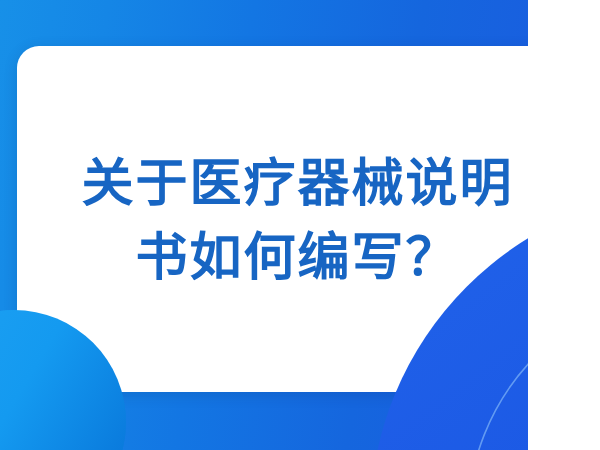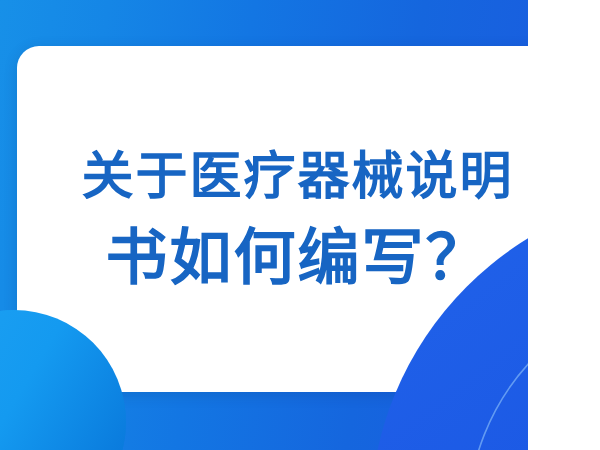--- a/index.html
+++ b/index.html
@@ -132,16 +132,16 @@
         <rect x="0" y="310" width="600" height="140"></rect>
       </clipPath>
     </defs>
     <g clip-path="url(#belowCard)">
       <circle cx="14" cy="422" r="112" fill="url(#gradBL2)"></circle>
     </g>
   </svg>
 
   <div id="title-block" style="left: 17px; top: 46px; width: 561px; height: 346px;">
     <div class="title-line" style="color: rgb(23, 101, 195); font-size: 52px;">关于医疗器械说明</div>
-    <div class="title-line" style="color: rgb(23, 101, 195); font-size: 62px;">书如何编写？</div>
+    <div class="title-line" style="color: rgb(23, 101, 195); font-size: 52px;">书如何编写？</div>
   </div>
 
 </div>
 
 </body></html>

